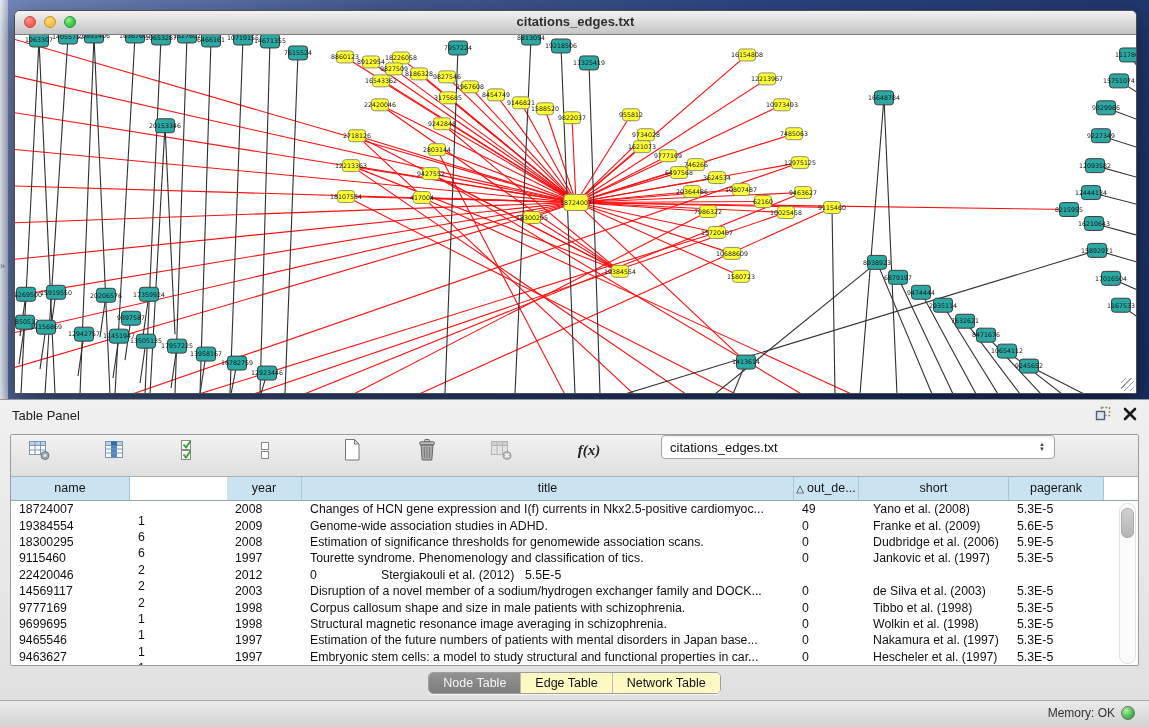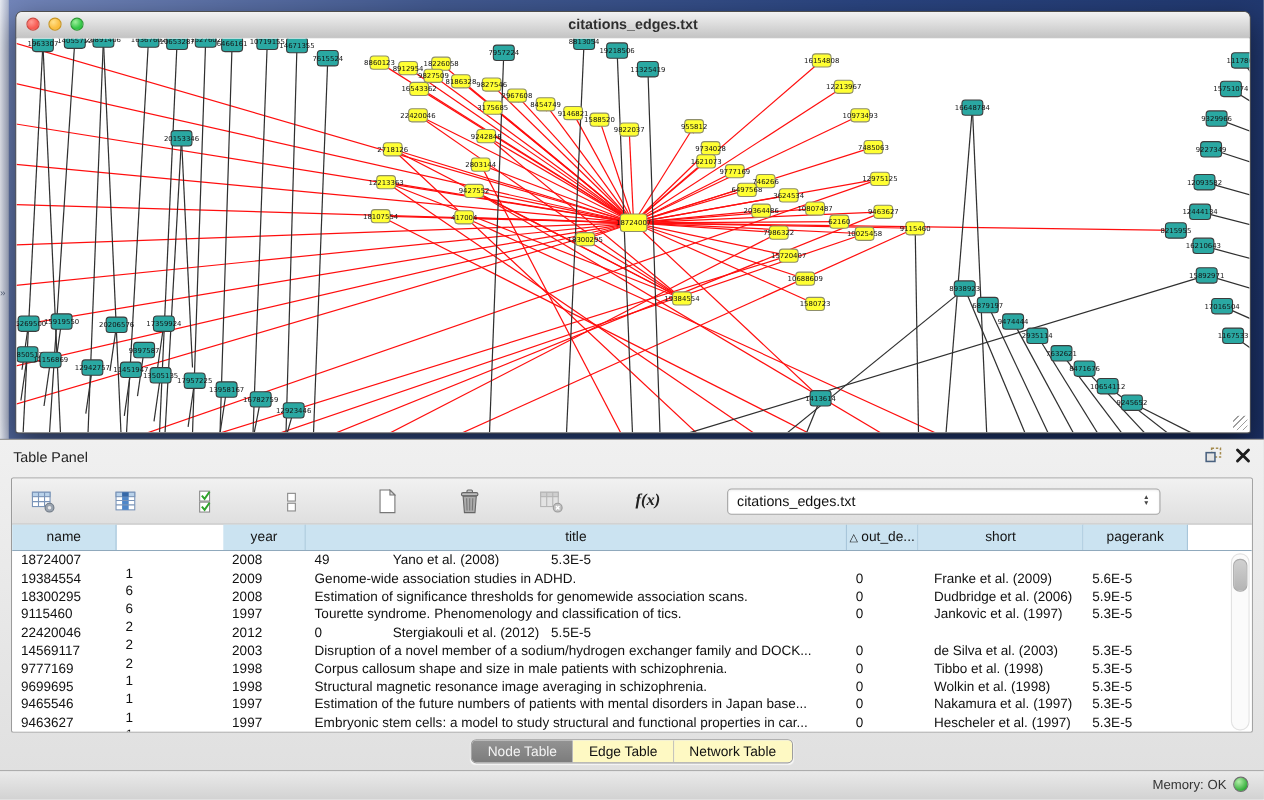--- a/index.html
+++ b/index.html
@@ -34,41 +34,41 @@
   
   .table-panel{position:absolute;left:0;top:399px;width:1149px;height:302px;
     background:linear-gradient(#F0F0F0,#E0E0E0);border-top:1px solid #989898;}
   .panel-head{position:relative;height:30px;}
   .panel-title{position:absolute;left:12px;top:8px;font-size:13px;color:#222;}
   .panel-actions{position:absolute;right:12px;top:6px;display:flex;gap:12px;align-items:center;}
 
   .table-box{position:absolute;left:10px;top:34px;width:1127px;height:230px;
     border:1px solid #9B9B9B;border-radius:2px;background:#FFF;overflow:hidden;}
   .tb-toolbar{height:41px;background:linear-gradient(#F1F1F1,#DFDFDF);
-    border-bottom:1px solid #ADADAD;display:flex;align-items:center;padding-left:12px;gap:41px;}
+    border-bottom:1px solid #ADADAD;display:flex;padding-left:12px;gap:41px;}
   .tb-btn{width:30px;height:30px;border:none;background:transparent;padding:2px;margin:0 2px;
     display:flex;align-items:center;justify-content:center;cursor:pointer;}
   .gap-l{margin-left:14px;}
   .fx{font-family:"Liberation Serif",serif;font-style:italic;font-size:15px;color:#222;font-weight:bold;}
   .combo{margin-left:14px;width:392px;height:22px;background:#FFF;border:1px solid #A4A4A4;
     border-radius:4px;display:flex;align-items:center;position:relative;box-shadow:inset 0 1px 2px rgba(0,0,0,.08);}
   .combo .val{flex:1;padding-left:8px;font-size:13px;color:#111;}
   .combo .steppers{width:16px;display:flex;flex-direction:column;align-items:center;
     line-height:5px;font-size:6px;color:#444;padding-right:4px;}
 
   .thead{display:flex;height:23px;background:#FFF;border-bottom:1px solid #90A9BC;}
   .th{box-sizing:border-box;background:#CBE3F1;border-right:1px solid #A8C6DA;
     font-size:12.5px;color:#141414;text-align:center;line-height:22px;
     overflow:hidden;white-space:nowrap;}
   .th .sort{font-size:10px;margin-right:3px;}
   .tbody{position:relative;height:165px;background:#FFF;overflow:hidden;}
   .tr{display:flex;height:16.4px;align-items:center;}
   .td{box-sizing:border-box;padding-left:8px;font-size:12.3px;color:#101010;
     overflow:hidden;white-space:nowrap;}
-  .c0{width:95px;} .c1{width:97px;margin-top:23px;} .c2{width:75px;} .c3{width:492px;}
+  .c0{width:119px;} .c1{width:97px;margin-top:23px;} .c2{width:75px;} .c3{width:492px;}
   .c4{width:65px;} .c5{width:150px;} .c6{width:95px;}
   .td.c5{padding-left:14px;}
   .vscroll{position:absolute;right:2px;top:2px;bottom:2px;width:15px;background:#FBFBFB;
     border:1px solid #E2E2E2;border-radius:8px;}
   .vthumb{position:absolute;left:1px;top:4px;width:11px;height:28px;border-radius:6px;
     background:linear-gradient(#D0D0D0,#B4B4B4);border:1px solid #ABABAB;}
 
   .tabs{position:absolute;left:0;right:0;top:272px;display:flex;justify-content:center;}
   .tabset{display:flex;border:1px solid #9E9E9E;border-radius:5px;overflow:hidden;
     background:#FFF;box-shadow:0 1px 1px rgba(255,255,255,.7);justify-content:flex-end;}
@@ -732,20 +732,21 @@
           <div class="th c3">title</div>
           <div class="th c4"><span class="sort">△</span>out_de...</div>
           <div class="th c5">short</div>
           <div class="th c6">pagerank</div>
         </div>
       <div class="tbody">
         <div class="tr">
             <div class="td c0">18724007</div>
             <div class="td c1">1</div>
             <div class="td c2">2008</div>
+            <div class="td c3">Changes of HCN gene expression and I(f) currents in Nkx2.5-positive cardiomyoc...</div>
             <div class="td c4">49</div>
             <div class="td c5">Yano et al. (2008)</div>
             <div class="td c6">5.3E-5</div>
           </div>
           <div class="tr">
             <div class="td c0">19384554</div>
             <div class="td c1">6</div>
             <div class="td c2">2009</div>
             <div class="td c3">Genome-wide association studies in ADHD.</div>
             <div class="td c4">0</div>

